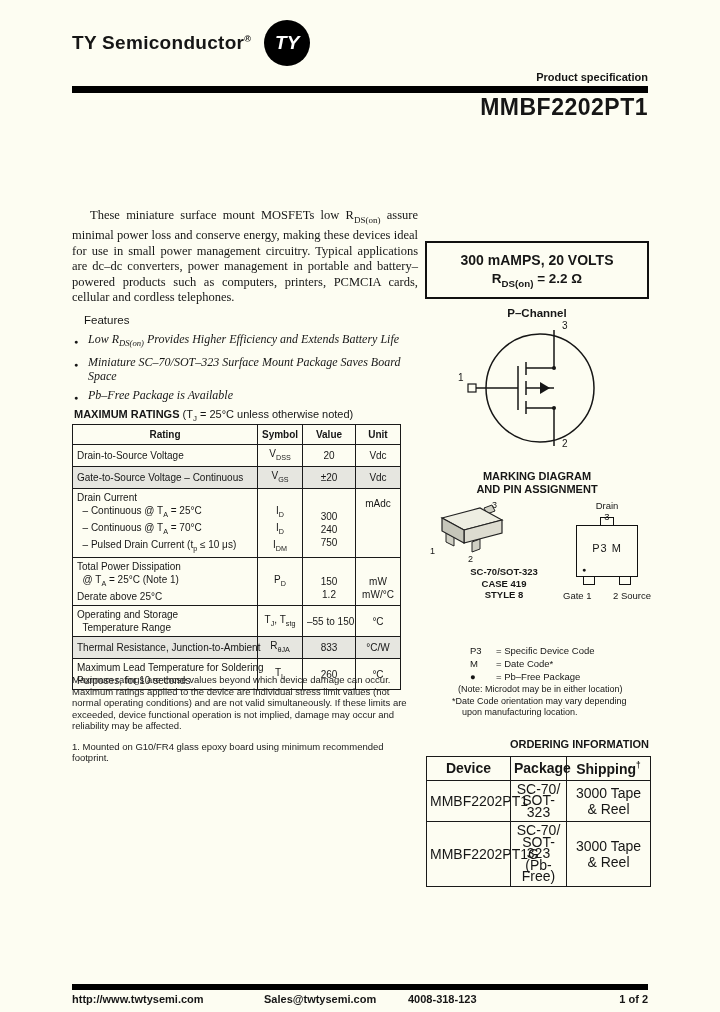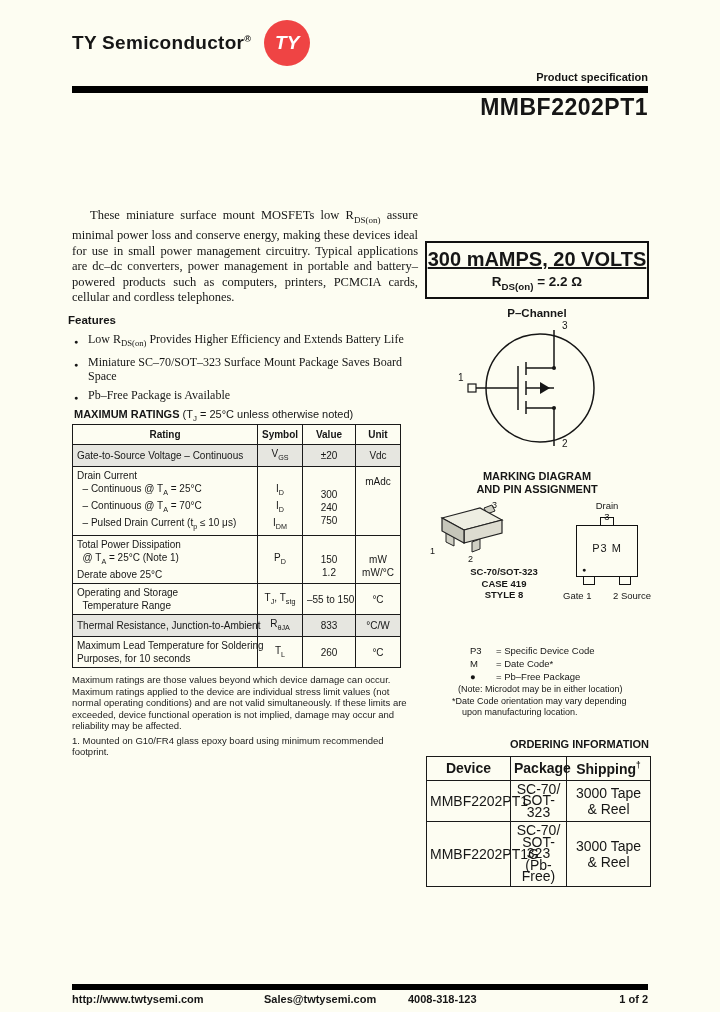--- a/index.html
+++ b/index.html
@@ -16,45 +16,45 @@
   .logo-circle { width:46px; height:46px; border-radius:50%; background:#00A14B; color:#fff;
                  font-weight:bold; font-style:italic; font-size:19px; display:flex;
                  align-items:center; justify-content:center; }
   .prodspec { position:absolute; right:72px; top:71px; font-weight:bold; font-size:11px; }
   .header-rule { position:absolute; left:72px; top:86px; width:576px; height:7px; background:#000; }
   .partnum { position:absolute; right:72px; top:94px; font-size:23px; font-weight:bold; letter-spacing:0.5px; }
 
   
   .intro { position:absolute; left:72px; top:208px; width:346px; font-family:"Liberation Serif", serif;
            font-size:12.5px; line-height:15.5px; text-align:justify; text-indent:18px; }
-  .features-title { position:absolute; left:68px; top:314px; font-weight:bold; font-size:11.5px; }
+  .features-title { position:absolute; left:84px; top:314px; font-weight:normal; font-size:11.5px; }
   .features-list { position:absolute; left:74px; top:332px; width:346px;
                    font-family:"Liberation Serif", serif; font-size:12px; list-style:none; }
-  .features-list li { position:relative; padding-left:14px; margin-bottom:5px; line-height:14px; }
+  .features-list li { position:relative; padding-left:14px; margin-bottom:5px; line-height:14px;font-style:italic; }
   .features-list li::before { content:"●"; position:absolute; left:0; top:3px; font-size:7px; }
 
   .ratings-title { position:absolute; left:74px; top:408px; font-size:11px; }
   .ratings-title .b { font-weight:bold; }
   table { border-collapse:collapse; table-layout:fixed; }
   .ratings-table { position:absolute; left:72px; top:424px; width:328px; font-size:10px; }
   .ratings-table th, .ratings-table td { border:1px solid #1a1a1a; padding:2px 4px; }
   .ratings-table th { font-weight:bold; text-align:center; height:20px; }
   .ratings-table td { vertical-align:middle; }
   .c-rating { text-align:left; }
   .c-sym, .c-val, .c-unit { text-align:center; }
   tr.shade { background:#e6e6e0; }
   .tline { line-height:13px; min-height:13px; white-space:nowrap; }
 
   .notes { position:absolute; left:72px; top:674px; width:342px; font-size:9.5px; line-height:11.5px; color:#222; }
-  .notes .n1 { margin-top:3px; }
+  .notes .n1 { margin-top:9px; }
 
   
   .specbox { position:absolute; left:425px; top:241px; width:224px; height:58px; border:2px solid #111;
              display:flex; flex-direction:column; align-items:center; justify-content:center; gap:3px; }
-  .specbox .l1 { font-weight:bold; font-size:20px;text-decoration:underline; }
+  .specbox .l1 { font-weight:bold; font-size:14px; }
   .specbox .l2 { font-weight:bold; font-size:13.5px; }
 
   .channel-label { position:absolute; left:425px; top:307px; width:224px; text-align:center;
                    font-weight:bold; font-size:11.5px; }
   .mosfet { position:absolute; left:458px; top:316px; width:160px; height:140px; }
   .mosfet svg { position:absolute; left:0; top:0; }
   .mosfet .pin { position:absolute; font-size:10px; }
   .mosfet .pin-top { left:104px; top:4px; }
   .mosfet .pin-left { left:0px; top:56px; }
   .mosfet .pin-bottom { left:104px; top:122px; }
@@ -110,21 +110,21 @@
   svg .ln { stroke:#161616; stroke-width:1.5; fill:none; }
   svg .thin { stroke:#161616; stroke-width:1.2; fill:none; }
 </style>
 </head>
 <body style="background: rgb(253, 253, 242);">
 
 <div class="page">
 
   <div class="logo">
     <span class="brand"><span>TY Semiconductor</span><sup>®</sup></span>
-    <span class="logo-circle" style="background: #ef4444;">TY</span>
+    <span class="logo-circle" style="background: #000000;">TY</span>
   </div>
   <div class="prodspec">Product specification</div>
   <div class="header-rule"></div>
   <div class="partnum">MMBF2202PT1</div>
 
   <p class="intro"><span>These miniature surface mount MOSFETs low R</span><sub>DS(on)</sub><span> assure minimal power loss and conserve energy, making these devices ideal for use in small power management circuitry. Typical applications are dc–dc converters, power management in portable and battery–powered products such as computers, printers, PCMCIA cards, cellular and cordless telephones.</span></p>
 
   <div class="features-title">Features</div>
   <ul class="features-list">
       <li>Low R<sub>DS(on)</sub> Provides Higher Efficiency and Extends Battery Life</li>
@@ -146,20 +146,34 @@
       </colgroup>
     <thead>
       <tr>
         <th>Rating</th>
         <th>Symbol</th>
         <th>Value</th>
         <th>Unit</th>
       </tr>
     </thead>
     <tbody>
+        <tr>
+          <td class="c-rating">
+            <div class="tline">Drain-to-Source Voltage</div>
+          </td>
+          <td class="c-sym">
+            <div class="tline">V<sub>DSS</sub></div>
+          </td>
+          <td class="c-val">
+            <div class="tline">20</div>
+          </td>
+          <td class="c-unit">
+            <div class="tline">Vdc</div>
+          </td>
+        </tr>
         <tr class="shade">
           <td class="c-rating">
             <div class="tline">Gate-to-Source Voltage – Continuous</div>
           </td>
           <td class="c-sym">
             <div class="tline">V<sub>GS</sub></div>
           </td>
           <td class="c-val">
             <div class="tline">±20</div>
           </td>

